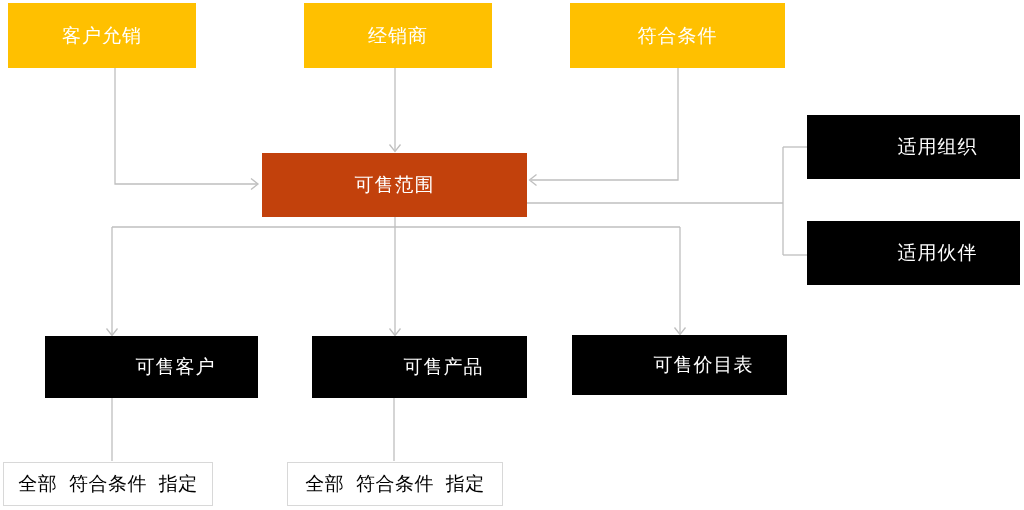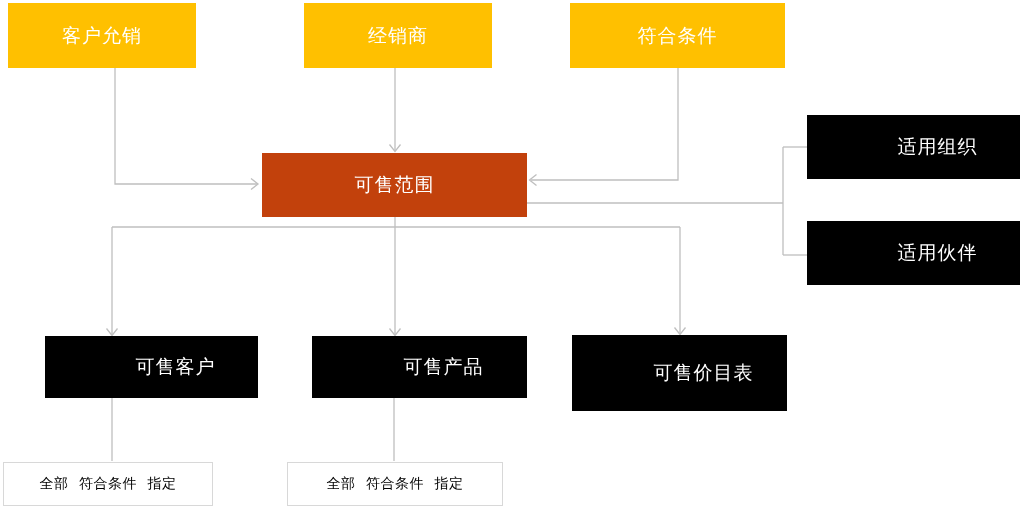--- a/index.html
+++ b/index.html
@@ -53,21 +53,21 @@
     background: #000000;
     color: #ffffff;
     font-size: 19px;
     letter-spacing: 1px;
     padding-left: 48px;
   }
   .node.annotation {
     background: #ffffff;
     border: 1px solid #d8d8d8;
     color: #000000;
-    font-size: 14px;
+    font-size: 19px;
     word-spacing: 6px;
     letter-spacing: 0.5px;
   }
 </style>
 </head>
 <body>
 
 <div id="canvas">
 
   <svg id="connector-layer" width="1024" height="510" viewBox="0 0 1024 510" aria-hidden="true">
@@ -121,19 +121,19 @@
   <div class="node orange" style="left:262px; top:153px; width:265px; height:64px;">可售范围</div>
 
   <div class="node bluegray" style="left:807px; top:115px; width:213px; height:64px;">适用组织</div>
 
   <div class="node bluegray" style="left:807px; top:221px; width:213px; height:64px;">适用伙伴</div>
 
   <div class="node bluegray" style="left:7px; top:336px; width:213px; height:62px;margin-left:38px;">可售客户</div>
 
   <div class="node bluegray" style="left:288px; top:336px; width:215px; height:62px;margin-left:24px;">可售产品</div>
 
-  <div class="node bluegray" style="left:572px; top:335px; width:215px; height:76px;">可售价目表</div>
+  <div class="node bluegray" style="left:572px; top:335px; width:215px; height:60px;">可售价目表</div>
 
   <div class="node annotation" style="left:3px; top:462px; width:210px; height:44px;">全部 符合条件 指定</div>
 
   <div class="node annotation" style="left:287px; top:462px; width:216px; height:44px;">全部 符合条件 指定</div>
 
 </div>
 
 </body></html>

